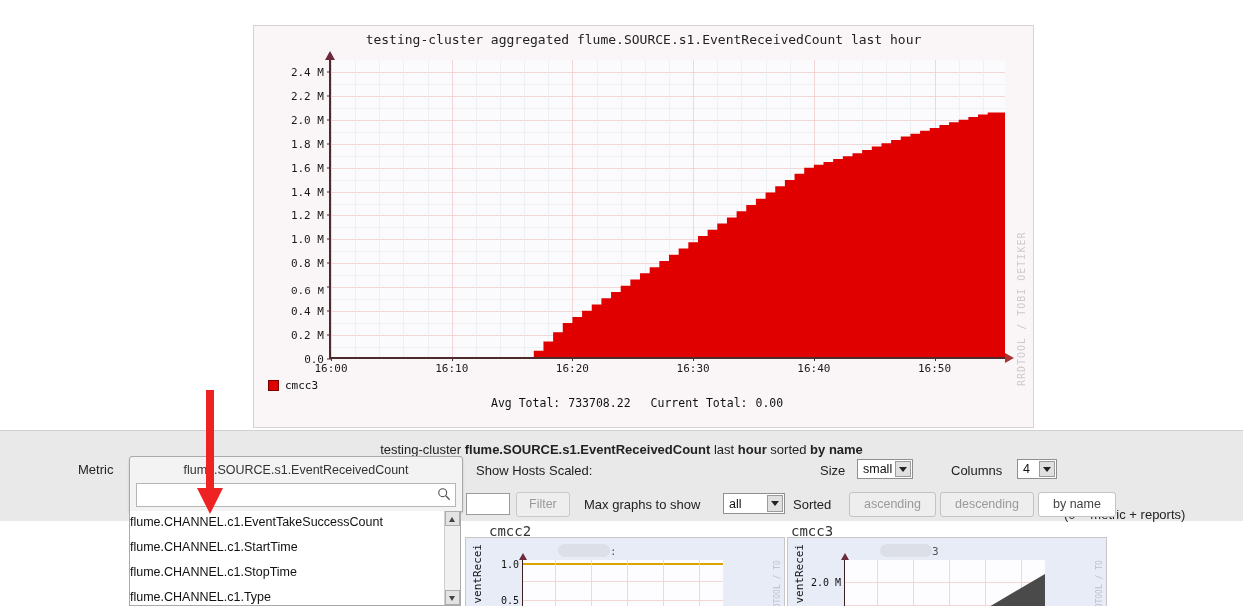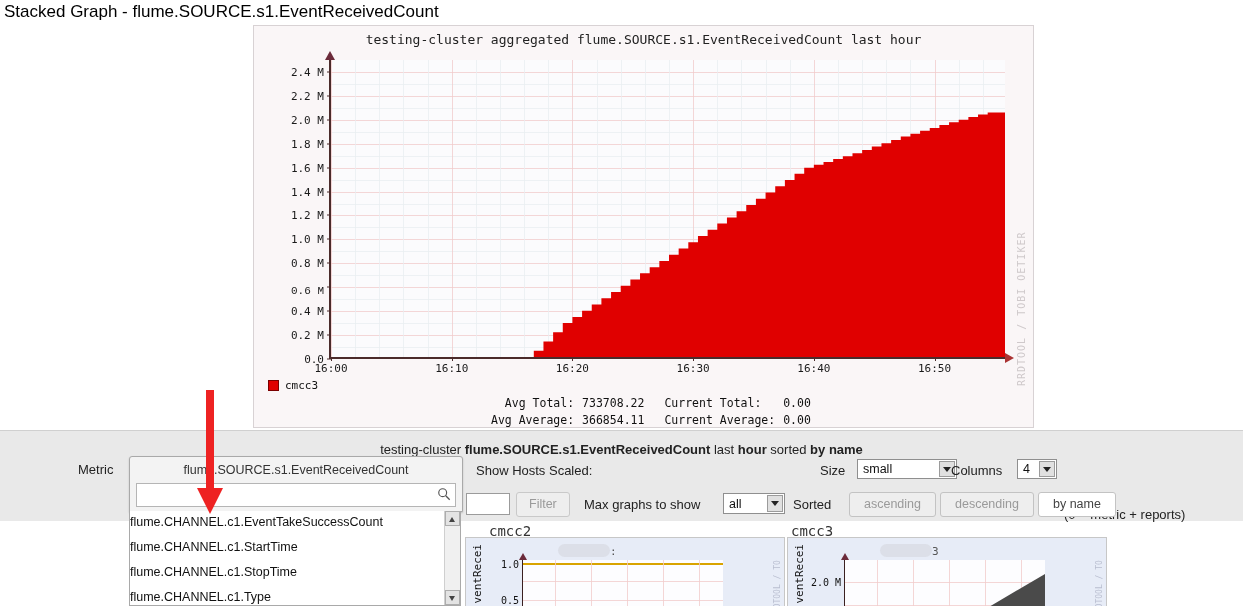--- a/index.html
+++ b/index.html
@@ -300,21 +300,20 @@
   .mini-grid-v { position:absolute; top:0; bottom:0; width:1px; background:#f1cccc; opacity:.8;}
 
   
   .annot-arrow { position: absolute; left: 195px; top: 388px; z-index: 60; }
 </style>
 </head>
 <body>
 
 <div id="root">
 
-  <div class="page-title">Stacked Graph - flume.SOURCE.s1.EventReceivedCount</div>
 
   <div class="graph-panel">
     <div class="graph-title">testing-cluster aggregated flume.SOURCE.s1.EventReceivedCount last hour</div>
     <div class="watermark">RRDTOOL / TOBI OETIKER</div>
 
     <div class="plot" id="plot">
       <div class="yaxis-arrow"></div>
       <div class="xaxis-arrow"></div>
       <div class="plot-inner" id="plot-inner">
           <div class="gridh minor" style="top: 287.04px;"></div>
@@ -420,26 +419,20 @@
       <span class="legend-label">cmcc3</span>
     </div>
 
     <table class="stats">
       <tbody><tr>
         <td class="lbl">Avg Total:</td>
         <td class="val">733708.22</td>
         <td class="lbl2">Current Total:</td>
         <td class="val2">0.00</td>
       </tr>
-      <tr>
-        <td class="lbl">Avg Average:</td>
-        <td class="val">366854.11</td>
-        <td class="lbl2">Current Average:</td>
-        <td class="val2">0.00</td>
-      </tr>
     </tbody></table>
   </div>
 
   <div class="control-band">
     <div class="summary-line">
       <span>testing-cluster</span>
       <b>flume.SOURCE.s1.EventReceivedCount</b>
       <span>last</span>
       <b>hour</b>
       <span>sorted</span>
@@ -474,21 +467,21 @@
           <span class="sb-arrow-up"></span>
         </div>
       <div class="sb-btn down">
           <span class="sb-arrow-down"></span>
         </div>
     </div>
   </div>
 
   <div class="ctl-text" style="left:476px; top:463px;">Show Hosts Scaled:</div>
   <div class="ctl-text" style="left:820px; top:463px;">Size</div>
-  <div class="select-box" style="left:857px; top:459px; width:100px; height:20px;">
+  <div class="select-box" style="left:857px; top:459px; width:56px; height:20px;">
     <span class="select-value">small</span>
     <span class="select-arrow-btn">
         <span class="select-arrow"></span>
       </span>
   </div>
   <div class="ctl-text" style="left:951px; top:463px;">Columns</div>
   <div class="select-box" style="left:1017px; top:459px; width:40px; height:20px;">
     <span class="select-value">4</span>
     <span class="select-arrow-btn">
         <span class="select-arrow"></span>

